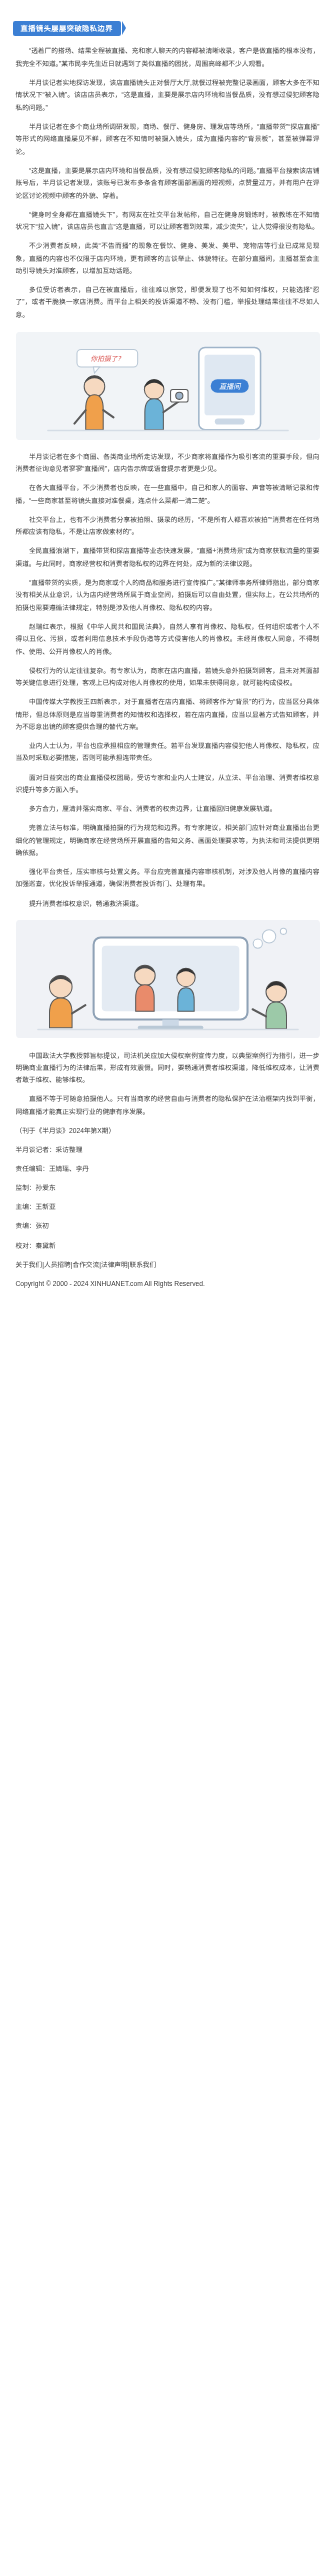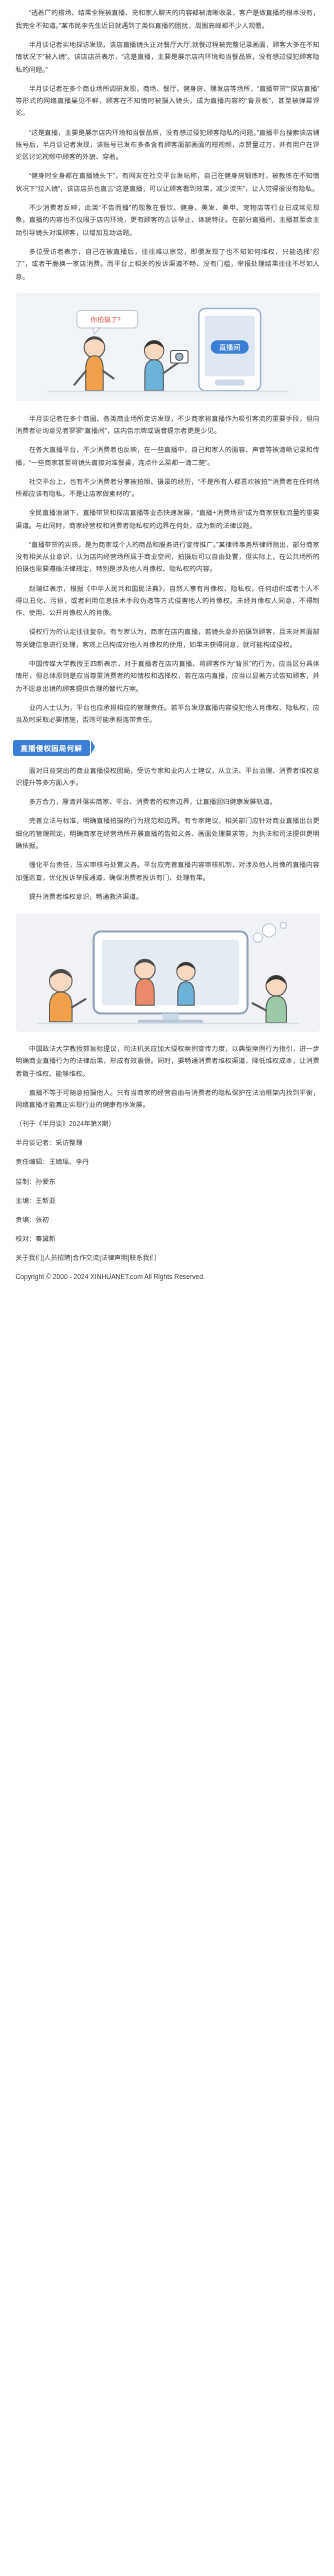--- a/index.html
+++ b/index.html
@@ -60,33 +60,39 @@
     text-indent: 2em;
   }
   p.para.noindent { text-indent: 0; }
   
   .illus {
     margin: 10.3px 15.5px 11.3px 15.5px;
     background: #eef3f8;
     border-radius: 4px;
     position: relative;
     overflow: hidden;
+    font-style: italic;
   }
   .illus-1 { height: 108px; background: #f1f4f7; }
   .illus-3 { height: 118px; background: #f0f2f6; }
   .illus svg { display: block; width: 100%; height: 100%; }
   .top-spacer { height: 7.2px; }
 </style>
 </head>
 <body>
 
 <div class="page">
 
   <div class="top-spacer"></div>
 
+  <div class="section-head">
+    <div class="bar">
+      <span>直播镜头屡屡突破隐私边界</span>
+    </div>
+  </div>
 
   <p class="para">“透着厂的搭场、结果全程被直播、充和家人聊天的内容都被清晰收录，客户是做直播的根本没有，我完全不知道。”某市民李先生近日就遇到了类似直播的困扰，周围高峰都不少人观看。</p>
   <p class="para">半月谈记者实地探访发现，该店直播镜头正对餐厅大厅,就餐过程被完整记录画面，顾客大多在不知情状况下“被入镜”。该店店员表示，“这是直播，主要是展示店内环境和当餐品质，没有想过侵犯顾客隐私的问题。”</p>
   <p class="para">半月谈记者在多个商业场所调研发现，商场、餐厅、健身房、理发店等场所，“直播带货”“探店直播”等形式的网络直播屡见不鲜，顾客在不知情时被摄入镜头，成为直播内容的“背景板”，甚至被弹幕评论。</p>
   <p class="para">“这是直播，主要是展示店内环境和当餐品质，没有想过侵犯顾客隐私的问题。”直播平台搜索该店铺账号后，半月谈记者发现，该账号已发布多条含有顾客面部画面的短视频，点赞量过万，并有用户在评论区讨论视频中顾客的外貌、穿着。</p>
   <p class="para">“健身时全身都在直播镜头下”，有网友在社交平台发帖称，自己在健身房锻炼时，被教练在不知情状况下“拉入镜”，该店店员也直言“这是直播，可以让顾客看到效果，减少流失”，让人觉得很没有隐私。</p>
   <p class="para">不少消费者反映，此类“不告而播”的现象在餐饮、健身、美发、美甲、宠物店等行业已成常见现象，直播的内容也不仅限于店内环境，更有顾客的言谈举止、体貌特征。在部分直播间，主播甚至会主动引导镜头对准顾客，以增加互动话题。</p>
   <p class="para">多位受访者表示，自己在被直播后，往往难以察觉，即便发现了也不知如何维权，只能选择“忍了”，或者干脆换一家店消费。而平台上相关的投诉渠道不畅、没有门槛，举报处理结果往往不尽如人意。</p>
 
   <div class="illus illus-1">
@@ -132,25 +138,20 @@
   <p class="para">社交平台上，也有不少消费者分享被拍照、摄录的经历，“不是所有人都喜欢被拍”“消费者在任何场所都应该有隐私，不是让店家做素材的”。</p>
 
 
   <p class="para">全民直播浪潮下，直播带货和探店直播等业态快速发展，“直播+消费场景”成为商家获取流量的重要渠道。与此同时，商家经营权和消费者隐私权的边界在何处，成为新的法律议题。</p>
   <p class="para">“直播带货的实质，是为商家或个人的商品和服务进行宣传推广。”某律师事务所律师指出，部分商家没有相关从业意识，认为店内经营场所属于商业空间，拍摄后可以自由处置，但实际上，在公共场所的拍摄也需要遵循法律规定，特别是涉及他人肖像权、隐私权的内容。</p>
   <p class="para">赵瑞红表示，根据《中华人民共和国民法典》，自然人享有肖像权、隐私权，任何组织或者个人不得以丑化、污损，或者利用信息技术手段伪造等方式侵害他人的肖像权。未经肖像权人同意，不得制作、使用、公开肖像权人的肖像。</p>
   <p class="para">侵权行为的认定往往复杂。有专家认为，商家在店内直播，若镜头意外拍摄到顾客，且未对其面部等关键信息进行处理，客观上已构成对他人肖像权的使用，如果未获得同意，就可能构成侵权。</p>
   <p class="para">中国传媒大学教授王四新表示，对于直播者在店内直播、将顾客作为“背景”的行为，应当区分具体情形，但总体原则是应当尊重消费者的知情权和选择权，若在店内直播，应当以显著方式告知顾客，并为不愿意出镜的顾客提供合理的替代方案。</p>
   <p class="para">业内人士认为，平台也应承担相应的管理责任。若平台发现直播内容侵犯他人肖像权、隐私权，应当及时采取必要措施，否则可能承担连带责任。</p>
 
-  <div class="section-head">
-    <div class="bar">
-      <span>直播侵权困局何解</span>
-    </div>
-  </div>
 
   <p class="para">面对日益突出的商业直播侵权困局，受访专家和业内人士建议，从立法、平台治理、消费者维权意识提升等多方面入手。</p>
   <p class="para">多方合力，厘清并落实商家、平台、消费者的权责边界，让直播回归健康发展轨道。</p>
   <p class="para">完善立法与标准，明确直播拍摄的行为规范和边界。有专家建议，相关部门应针对商业直播出台更细化的管理规定，明确商家在经营场所开展直播的告知义务、画面处理要求等，为执法和司法提供更明确依据。</p>
   <p class="para">强化平台责任，压实审核与处置义务。平台应完善直播内容审核机制，对涉及他人肖像的直播内容加强巡查，优化投诉举报通道，确保消费者投诉有门、处理有果。</p>
   <p class="para">提升消费者维权意识，畅通救济渠道。</p>
 
   <div class="illus illus-3">
     <svg viewBox="0 0 590 230" preserveAspectRatio="xMidYMid meet" aria-hidden="true">
       <rect x="0" y="0" width="590" height="230" fill="#f0f2f6"></rect>

